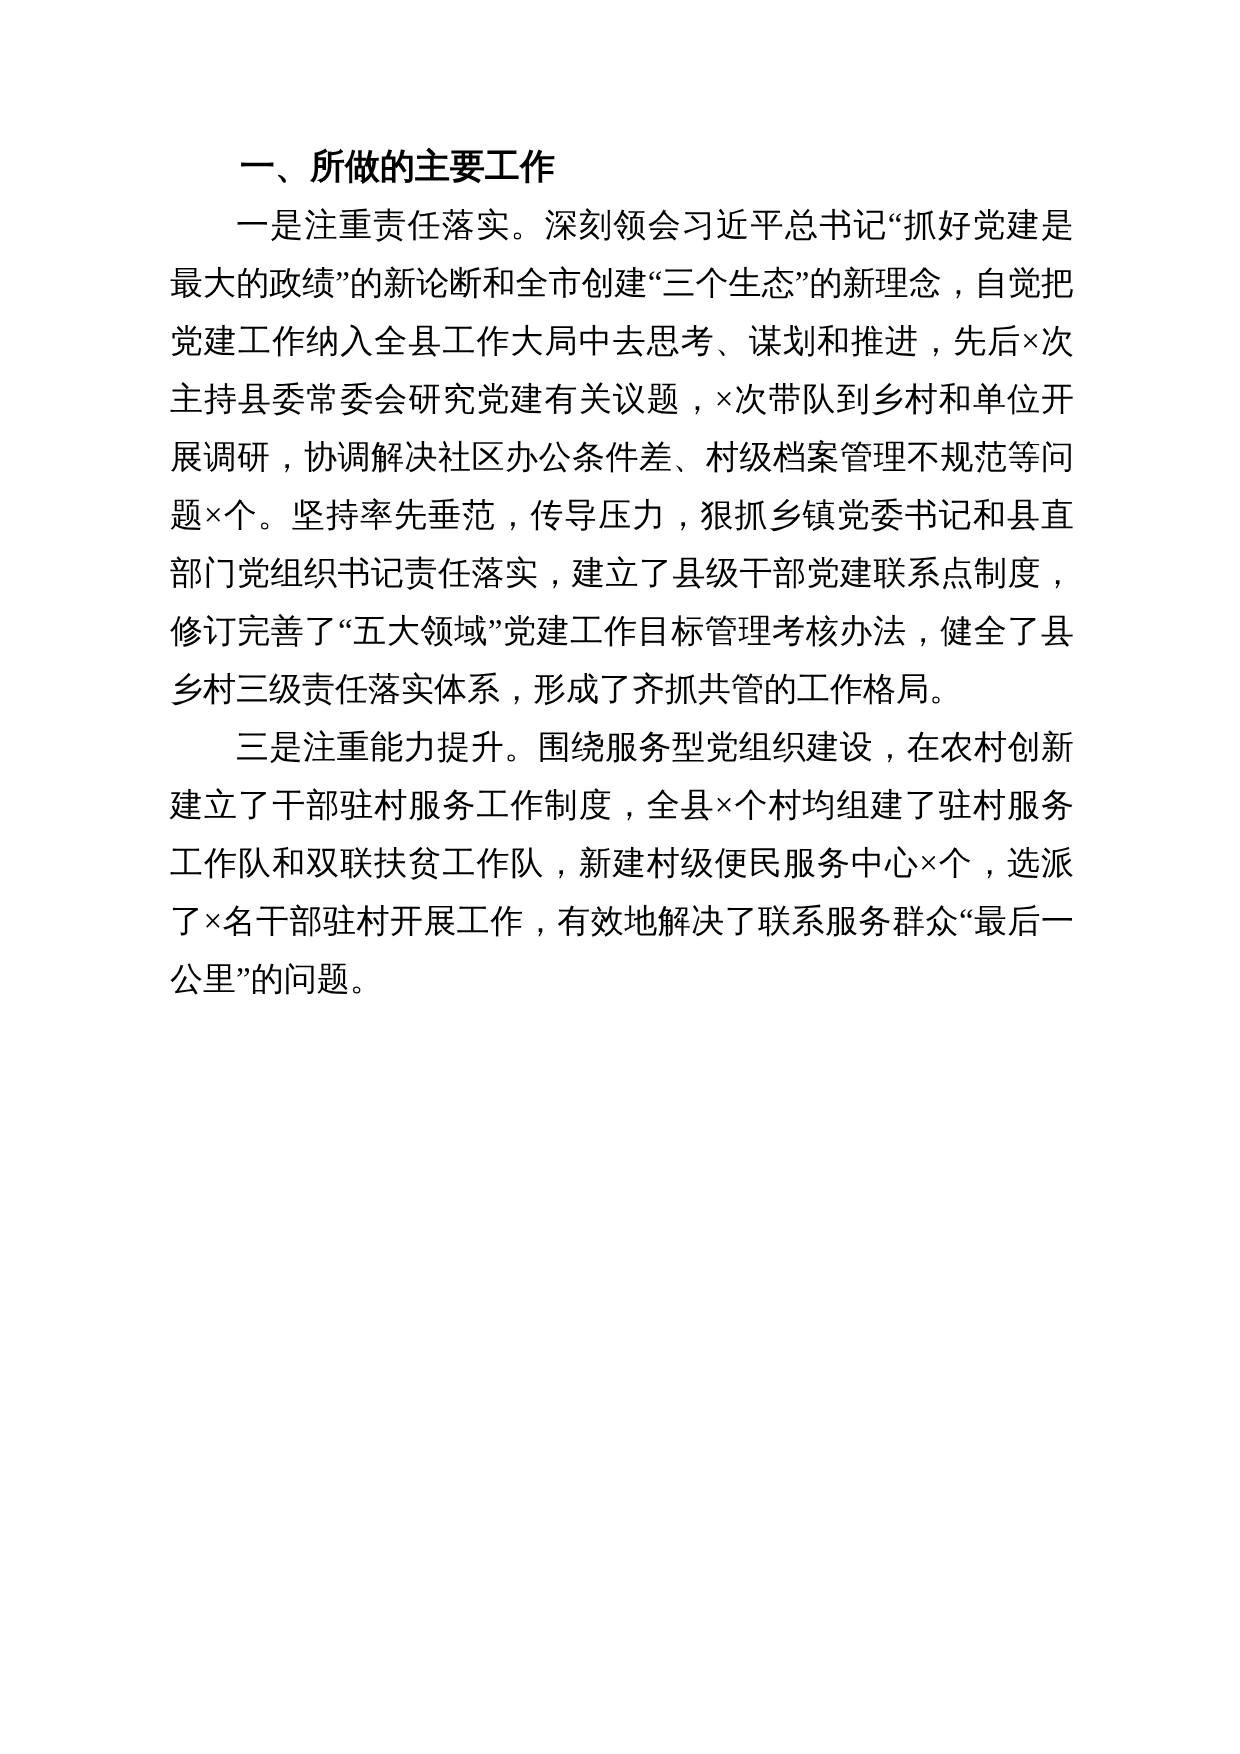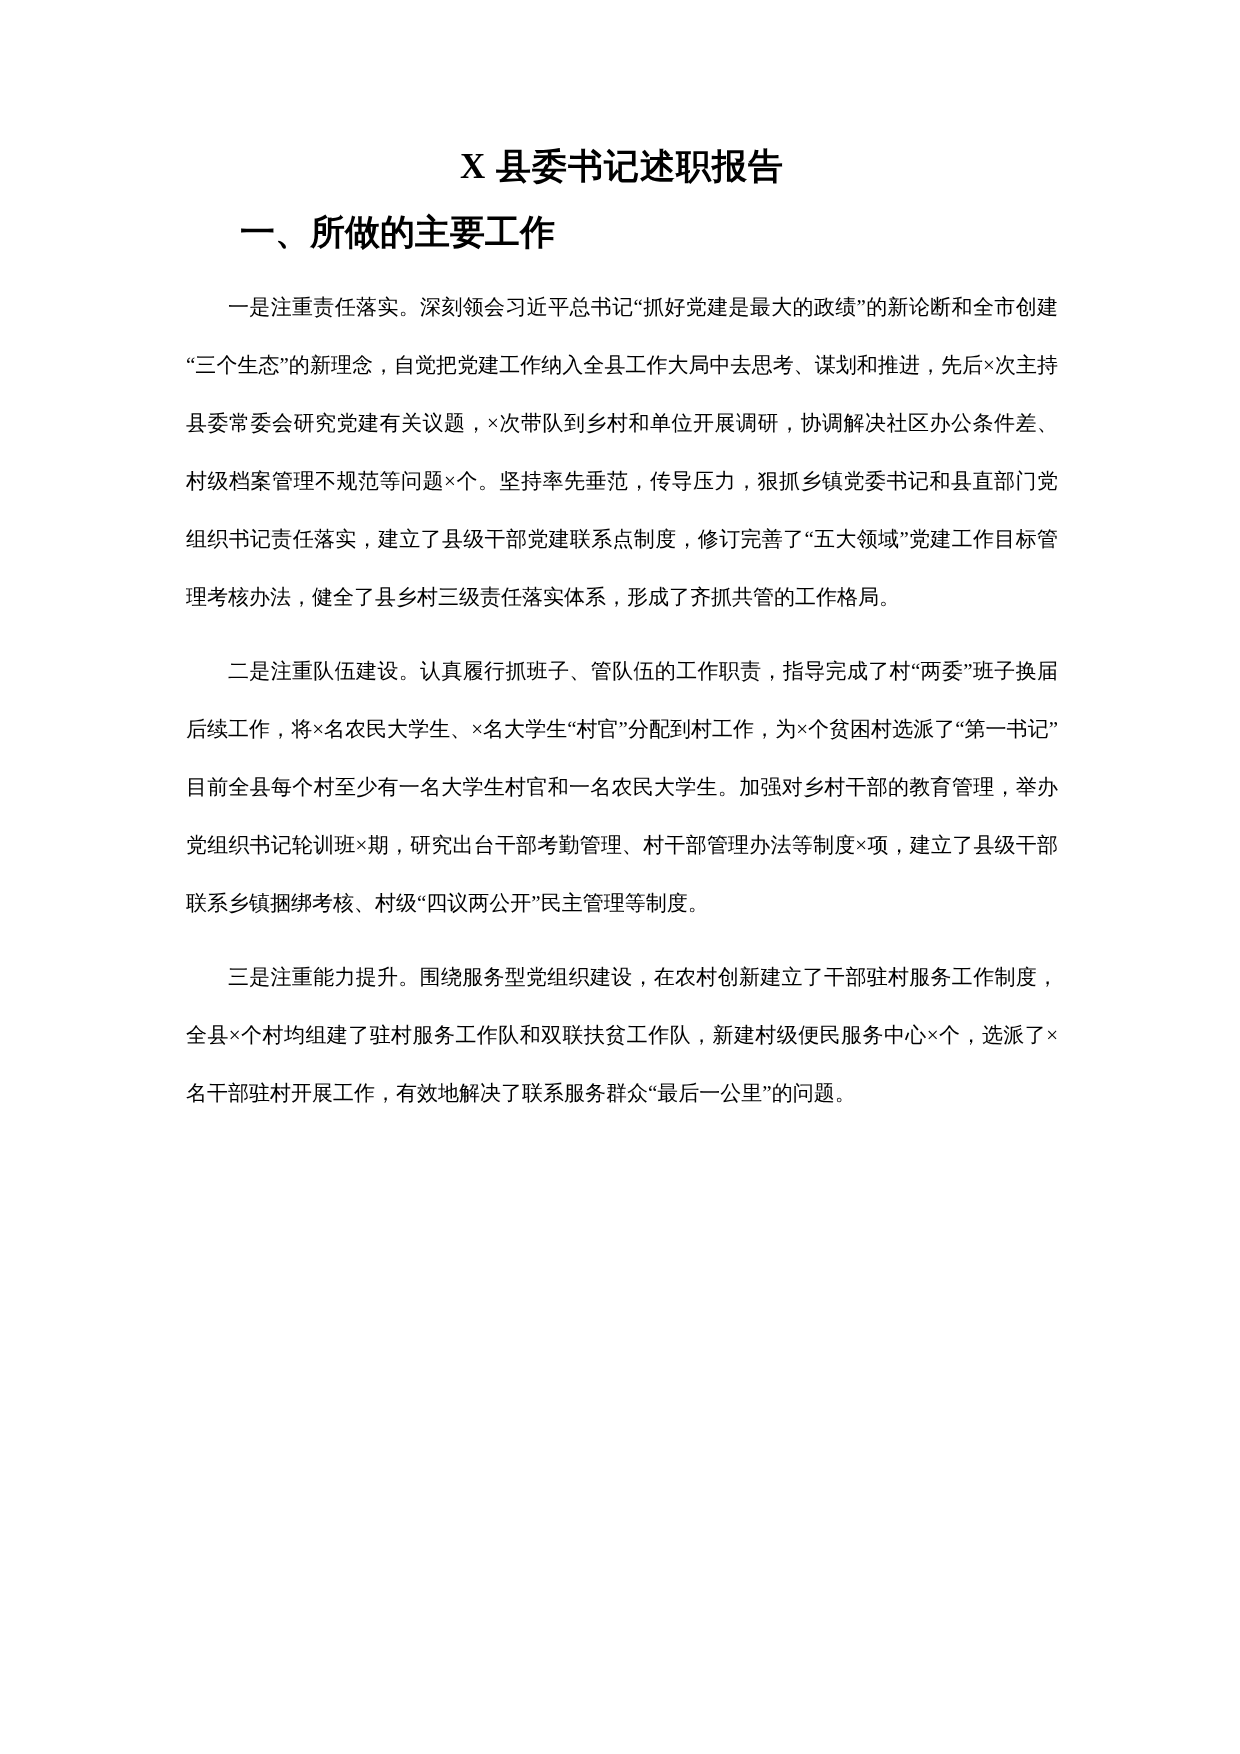--- a/index.html
+++ b/index.html
@@ -30,35 +30,33 @@
     letter-spacing: 1px;
   }
   .doc-heading {
     font-size: 35px;
     font-weight: bold;
     line-height: 58px;
     text-indent: 2em;
     margin: 0;
   }
   .doc-para {
-    font-size: 21px;
+    font-size: 33px;
     line-height: 58px;
     text-align: justify;
     text-justify: inter-ideograph;
     text-indent: 2em;
-    margin: 16px;
+    margin: 0;
     word-break: break-all;
   }
 </style>
 </head>
 <body>
 
 <div class="page">
-  <h1 class="doc-title">X 县委书记述职报告</h1>
 
   <h2 class="doc-heading">一、所做的主要工作</h2>
 
   <p class="doc-para">一是注重责任落实。深刻领会习近平总书记“抓好党建是最大的政绩”的新论断和全市创建“三个生态”的新理念，自觉把党建工作纳入全县工作大局中去思考、谋划和推进，先后×次主持县委常委会研究党建有关议题，×次带队到乡村和单位开展调研，协调解决社区办公条件差、村级档案管理不规范等问题×个。坚持率先垂范，传导压力，狠抓乡镇党委书记和县直部门党组织书记责任落实，建立了县级干部党建联系点制度，修订完善了“五大领域”党建工作目标管理考核办法，健全了县乡村三级责任落实体系，形成了齐抓共管的工作格局。</p>
 
-  <p class="doc-para">二是注重队伍建设。认真履行抓班子、管队伍的工作职责，指导完成了村“两委”班子换届后续工作，将×名农民大学生、×名大学生“村官”分配到村工作，为×个贫困村选派了“第一书记”目前全县每个村至少有一名大学生村官和一名农民大学生。加强对乡村干部的教育管理，举办党组织书记轮训班×期，研究出台干部考勤管理、村干部管理办法等制度×项，建立了县级干部联系乡镇捆绑考核、村级“四议两公开”民主管理等制度。</p>
 
   <p class="doc-para">三是注重能力提升。围绕服务型党组织建设，在农村创新建立了干部驻村服务工作制度，全县×个村均组建了驻村服务工作队和双联扶贫工作队，新建村级便民服务中心×个，选派了×名干部驻村开展工作，有效地解决了联系服务群众“最后一公里”的问题。</p>
 </div>
 
 </body></html>

